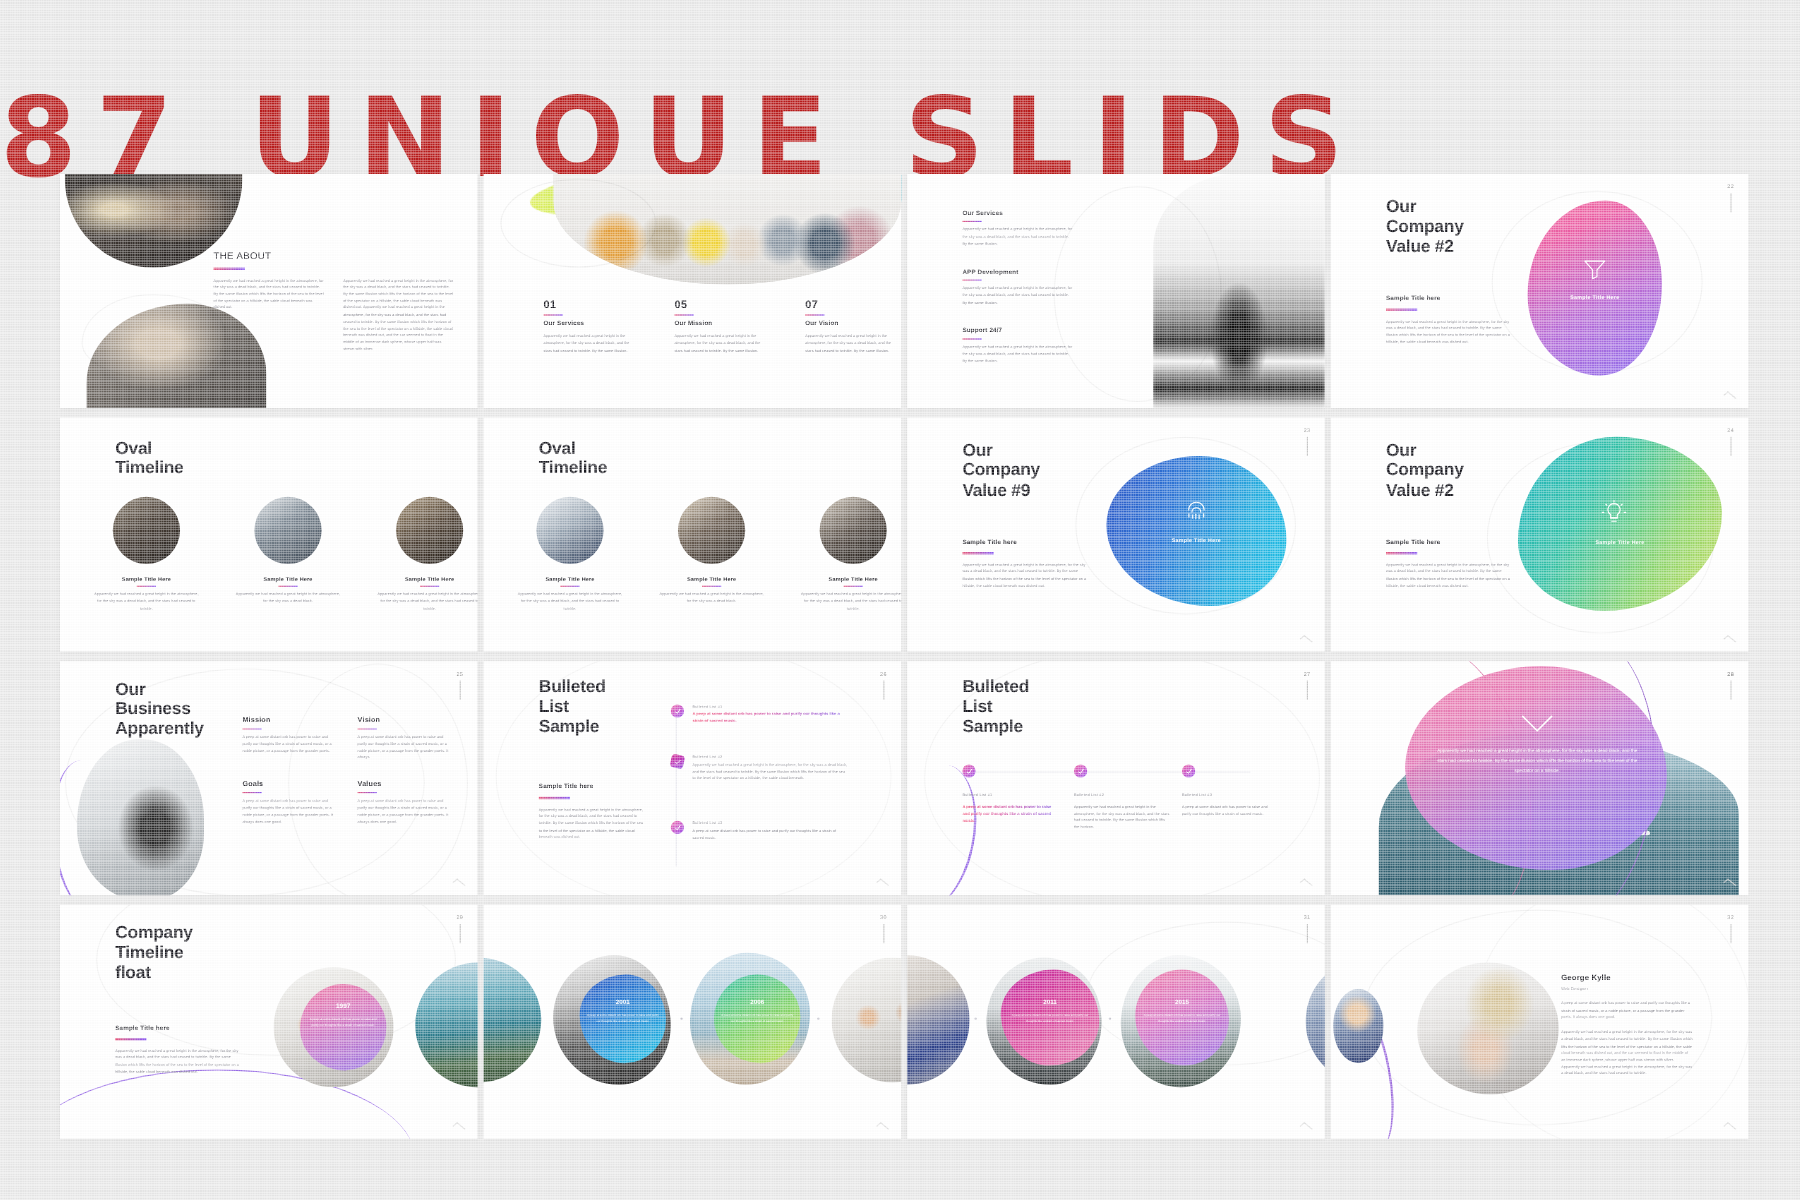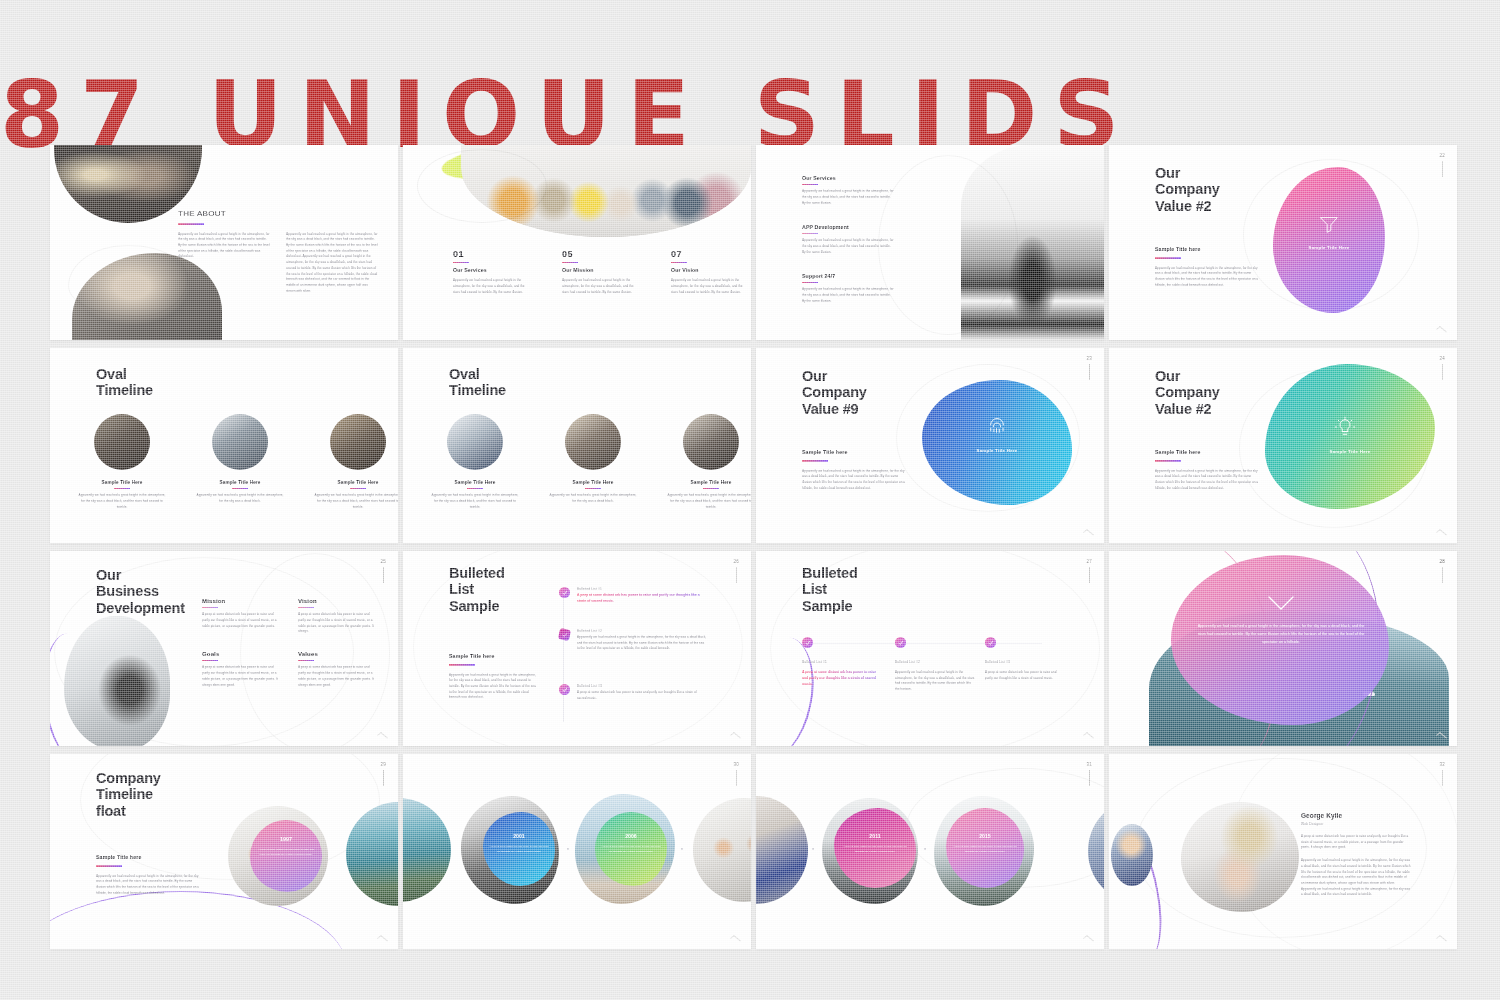--- a/index.html
+++ b/index.html
@@ -427,21 +427,21 @@
   <div class="slide">
     <div class="num">25</div>
     <div class="thin-curve" style="top:6px;left:4px;width:300px;height:190px;border:1px solid rgba(0,0,0,.05);border-radius:50%;"></div>
     <div class="thin-curve" style="top:2px;left:190px;width:150px;height:200px;border:1px solid rgba(0,0,0,.05);border-radius:50%;"></div>
     <div style="position:absolute;left:-6px;top:82px;width:60px;height:130px;border-left:2.4px solid #9a6ee8;border-radius:50%;transform:rotate(-6deg);"></div>
     <div class="photo ph-whiteboard circ" style="position:absolute;left:14px;top:65px;width:106px;height:135px;border-radius:50% 50% 46% 54% / 56% 52% 44% 48%;"></div>
 
     <div style="position:absolute;left:46px;top:16px;">
       <div class="h-big">Our</div>
       <div class="h-big">Business</div>
-      <div class="h-big">Development</div>
+      <div class="h-big">Apparently</div>
     </div>
 
     <div style="position:absolute;left:152px;top:47px;display:grid;grid-template-columns:80px 80px;column-gap:16px;row-gap:16px;">
       <div>
         <div class="h-sm" style="font-size:6px;">Mission</div>
         <div class="rule-sm"></div>
         <div class="body-xs">A peep at some distant orb has power to raise and purify our thoughts like a strain of sacred music, or a noble picture, or a passage from the grander poets.</div>
       </div>
       <div>
         <div class="h-sm" style="font-size:6px;">Vision</div>

